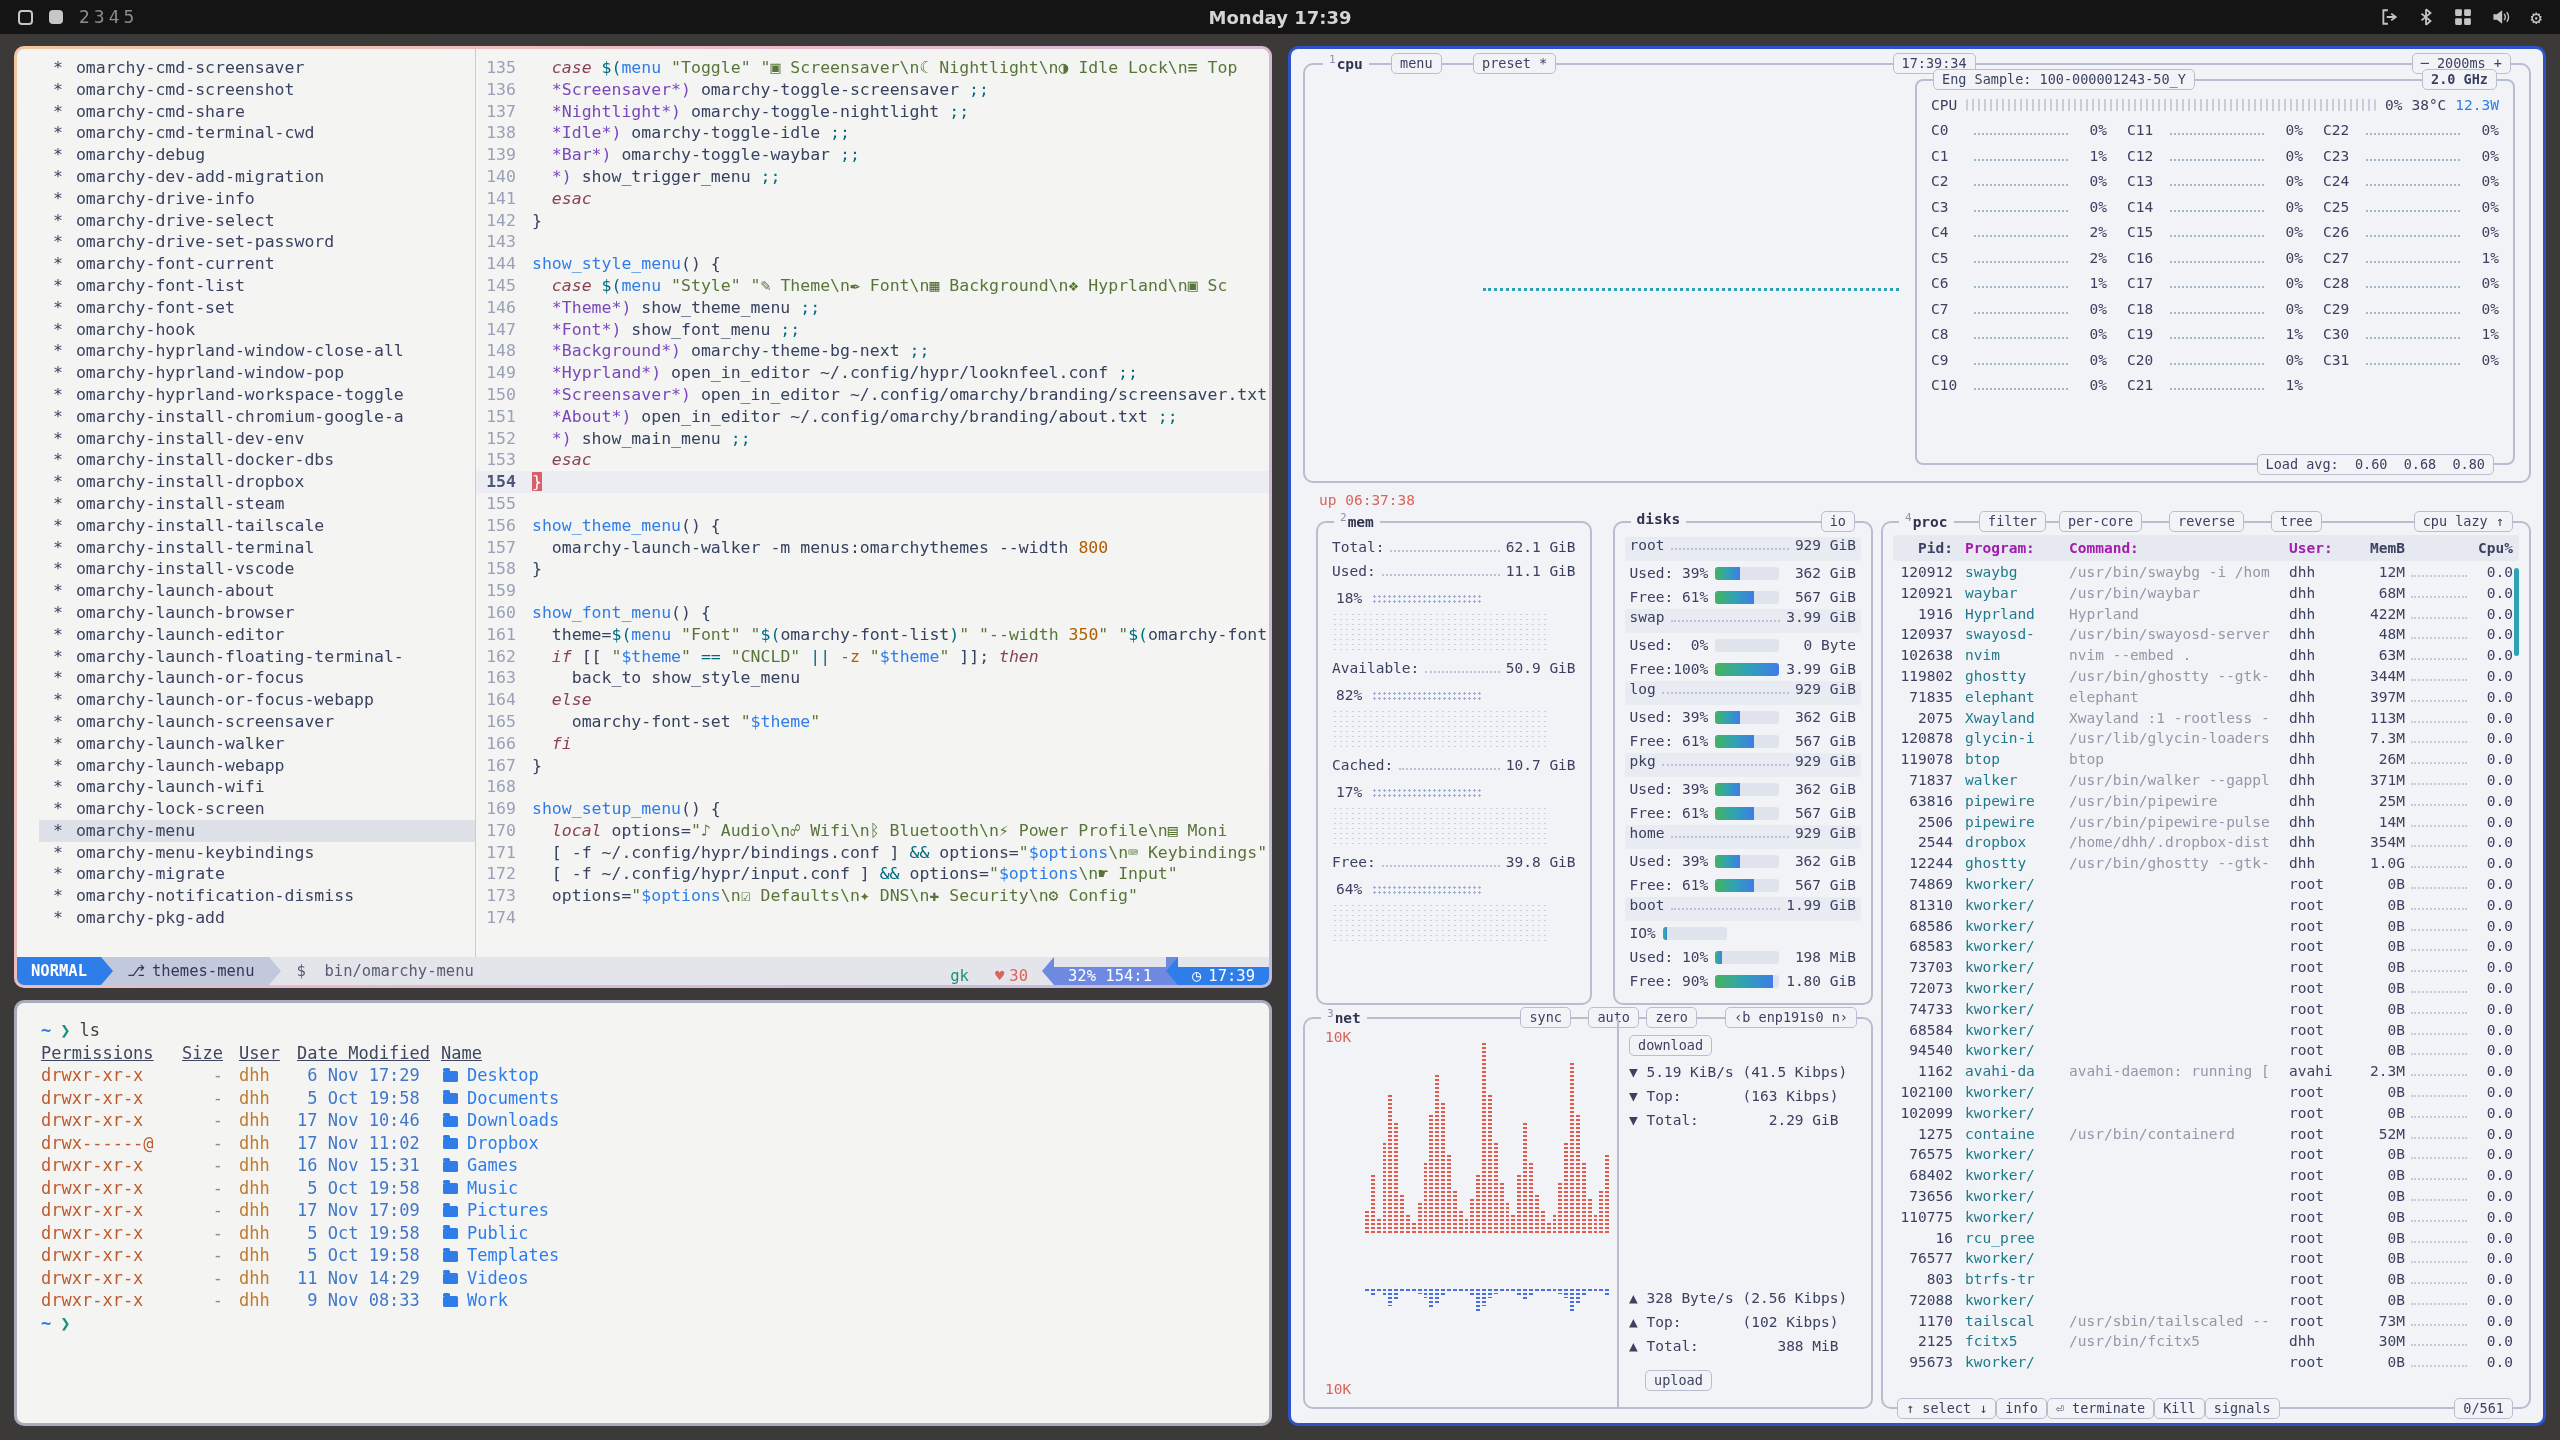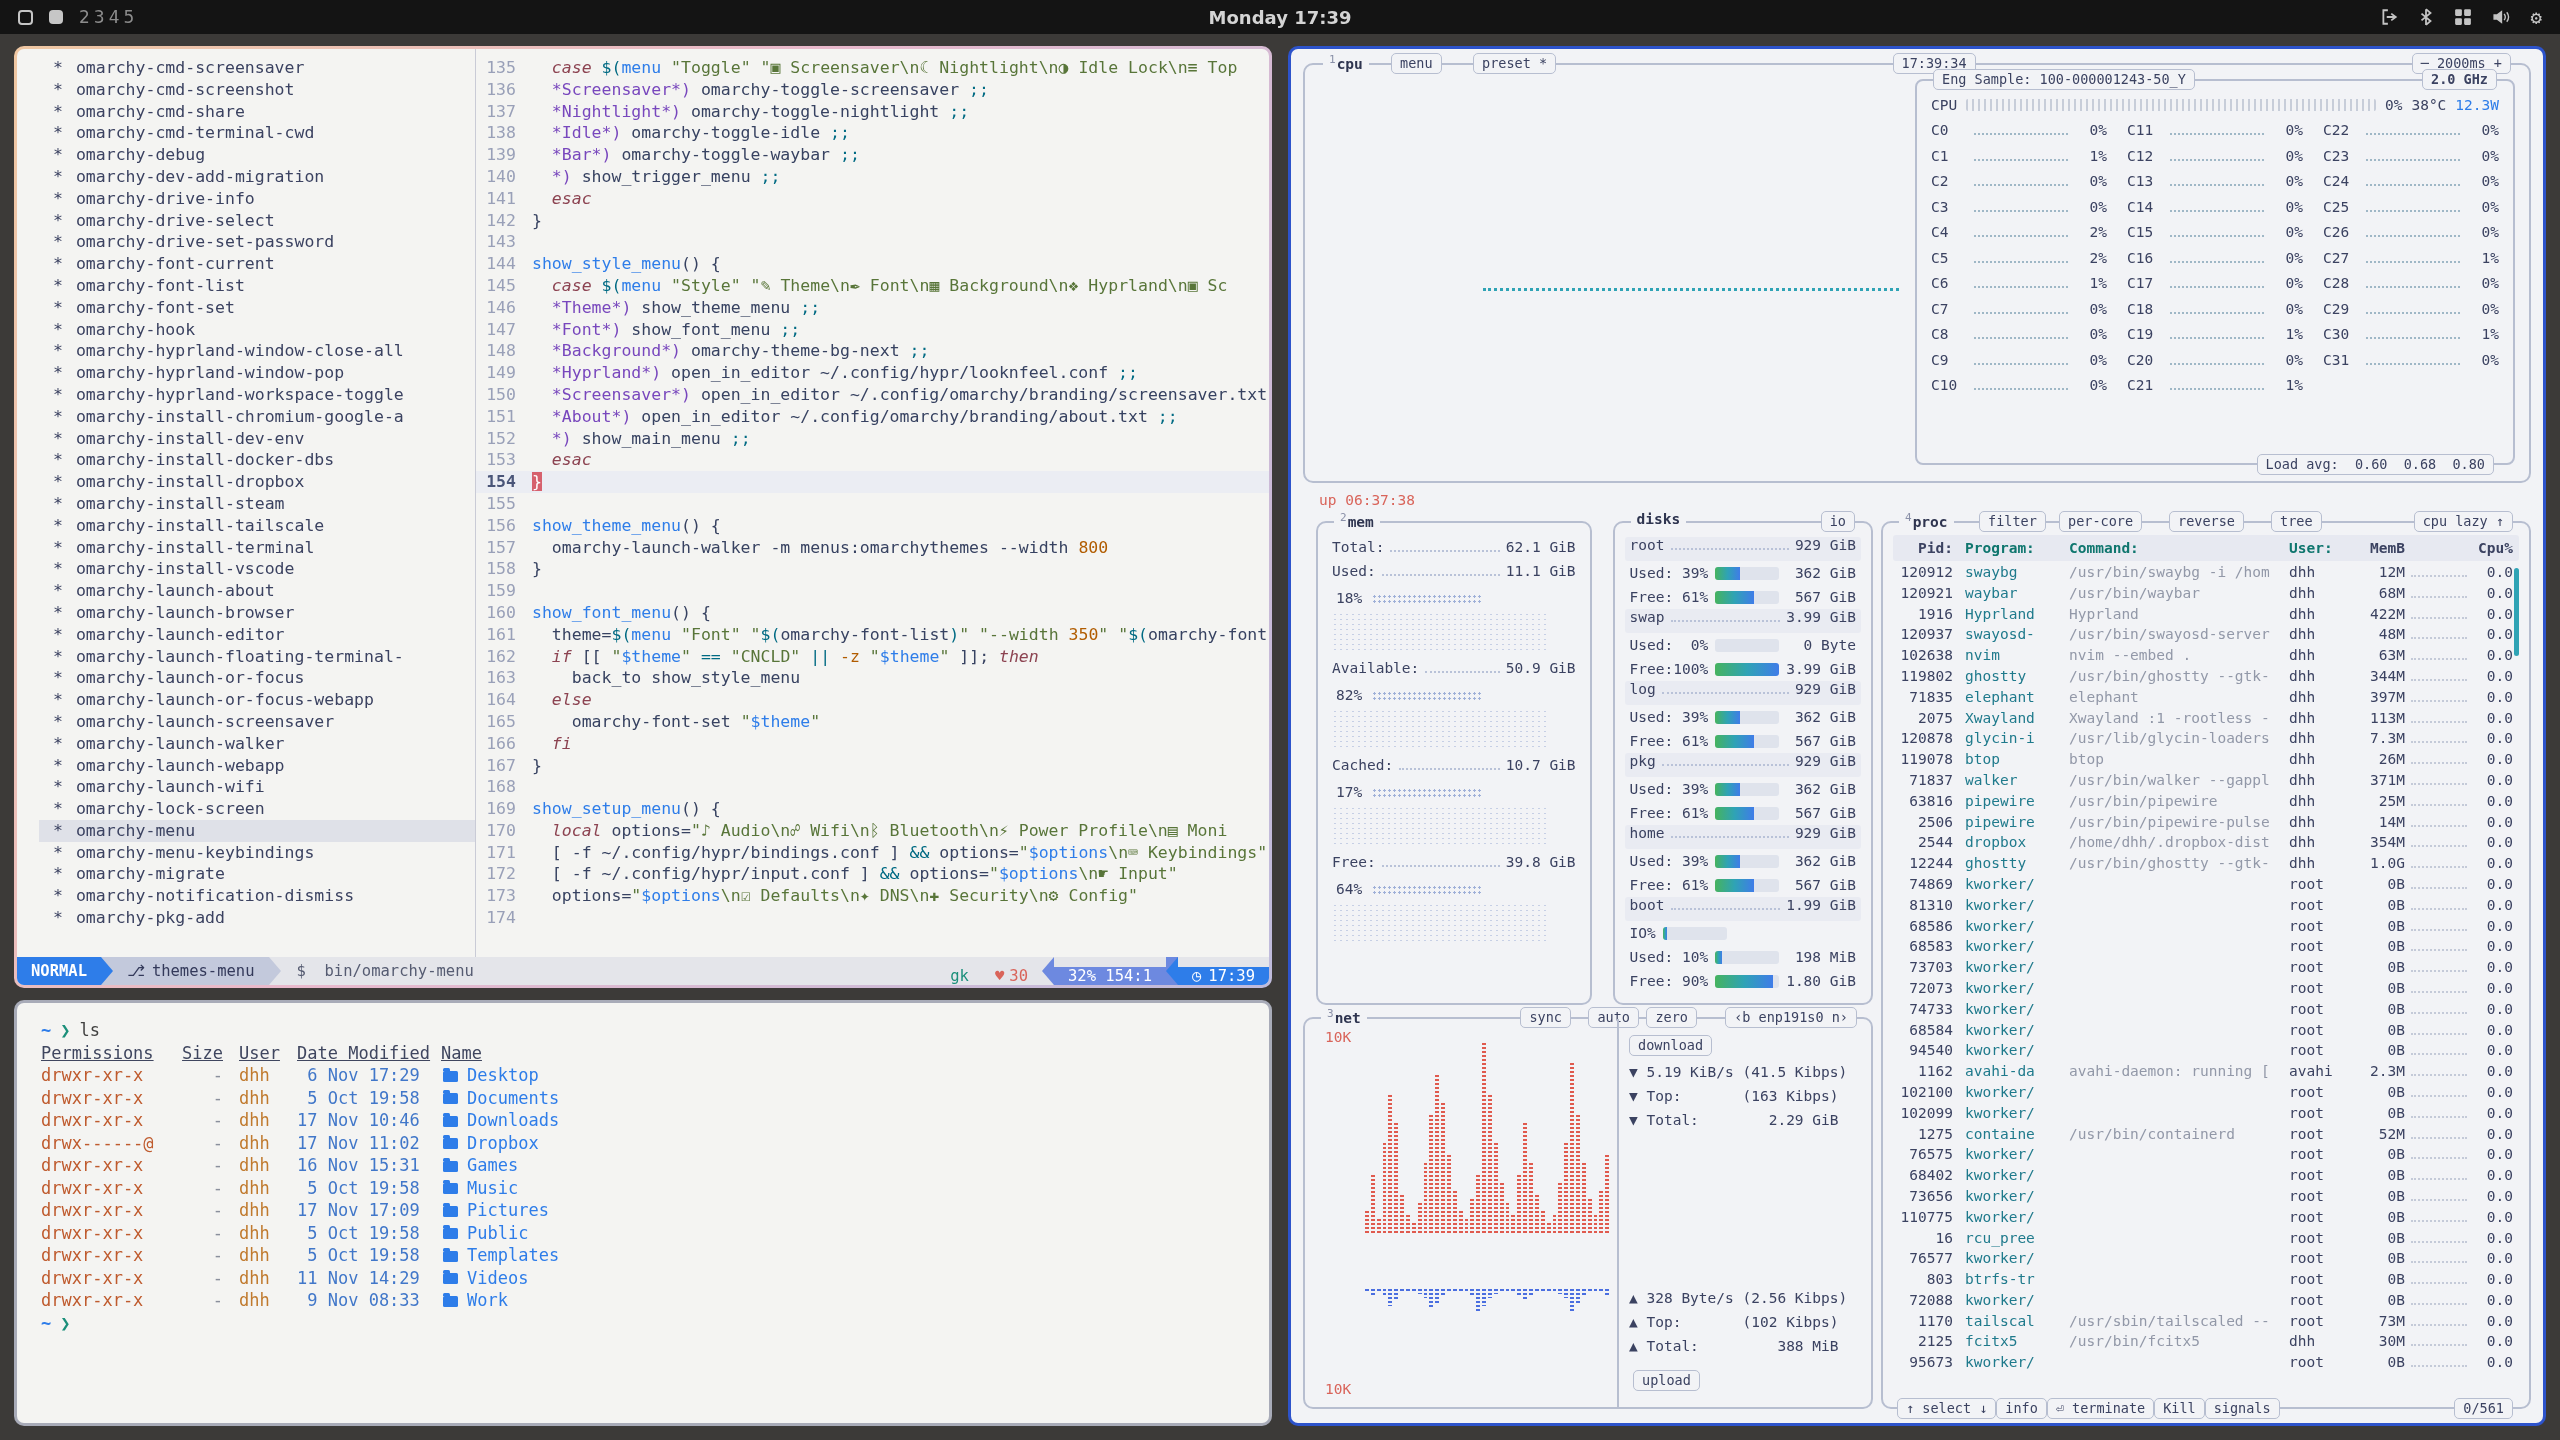--- a/index.html
+++ b/index.html
@@ -127,30 +127,30 @@
   .net-body { display:flex; height:100%; }
   .net-graph { flex:1; position:relative; }
   .scale-top { position:absolute; top:10px; left:12px; color:#d9645a; }
   .scale-bottom { position:absolute; bottom:10px; left:12px; color:#d9645a; }
   .dl-area { position:absolute; left:52px; right:8px; top:14px; height:200px; display:flex; align-items:flex-end; gap:2px; }
   .dl-bar { width:4px; background:repeating-linear-gradient(to top,#e05a4e 0 2px,transparent 2px 4px); }
   .ul-area { position:absolute; left:52px; right:8px; bottom:40px; height:78px; display:flex; align-items:flex-start; gap:2px; }
   .ul-bar { width:4px; background:repeating-linear-gradient(to bottom,#4a6ee0 0 2px,transparent 2px 4px); }
   .net-info { width:254px; border-left:2px solid #b7bed0; position:relative; padding:16px 10px; display:flex; flex-direction:column; }
   .net-sub { display:inline-block; border:1.5px solid #b7bed0; border-radius:5px; padding:0 8px; line-height:19px; font-size:13.5px; align-self:flex-start; margin-bottom:8px; background:#f2f3f6; }
-  .net-sub.up { margin:8px 4px 0; }
+  .net-sub.up { margin:8px 16px 0; }
   .net-stat { height:24px; white-space:pre; }
   .net-spacer { flex:1; }
 
   .proc-head { display:flex; height:26px; background:#e7e9f1; border-radius:3px; align-items:center; padding:0 6px; font-weight:bold; margin-bottom:3px; white-space:pre; }
   .proc-rows { flex:1; overflow:hidden; position:relative; }
   .proc-row { display:flex; height:20.8px; align-items:baseline; padding:0 6px; white-space:pre; }
   .p-pid { width:66px; text-align:right; padding-right:12px; flex:none; }
   .p-prog { width:104px; flex:none; color:#1f7a8c; }
-  .proc-head .p-prog, .proc-head .p-cmd, .proc-head .p-user { color:#0f766e; }
+  .proc-head .p-prog, .proc-head .p-cmd, .proc-head .p-user { color:#a21caf; }
   .p-cmd { flex:1; color:#9298a8; overflow:hidden; }
   .p-user { width:64px; flex:none; }
   .p-mem { width:52px; text-align:right; flex:none; }
   .p-dots { width:56px; border-bottom:2px dotted #c4cad8; margin:0 6px 4px; flex:none; }
   .p-cpu { width:40px; text-align:right; flex:none; }
   .proc-scroll { position:absolute; top:4px; right:0; width:5px; height:88px; background:#2fa3b5; border-radius:3px; }
   .proc-foot { position:absolute; bottom:-12px; left:14px; display:flex; gap:0; }
   .proc-foot span { background:#f2f3f6; border:1.5px solid #b7bed0; border-radius:5px; padding:0 8px; line-height:19px; font-size:13.5px; white-space:pre; }
 </style>
 </head>

